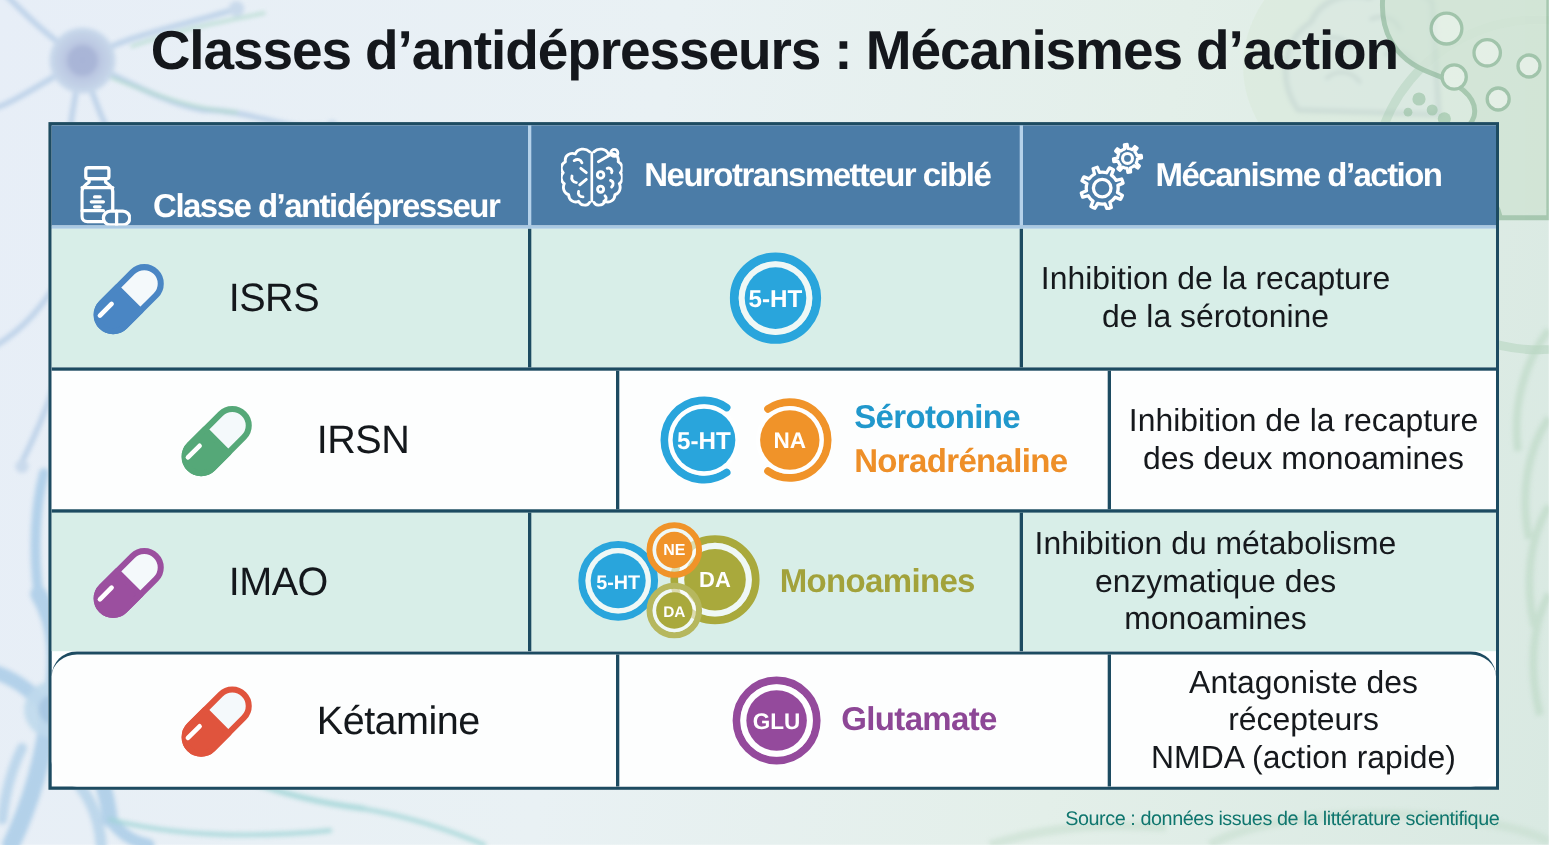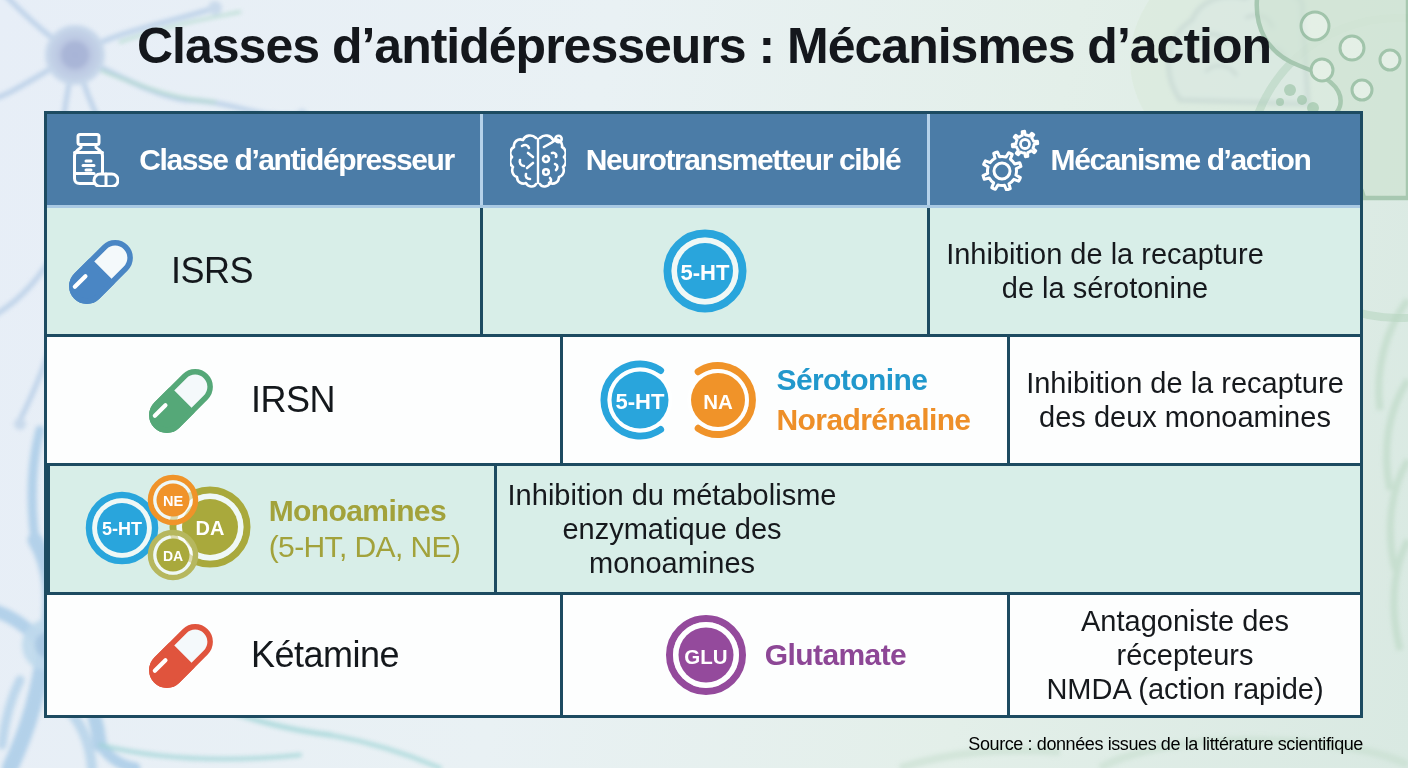--- a/index.html
+++ b/index.html
@@ -7,39 +7,39 @@
        font-family:"Liberation Sans",sans-serif;
        background:linear-gradient(100deg,#e7eef7 0%,#e9f1f4 40%,#e3efe9 70%,#d9e9e2 100%);}
   #bgart{position:absolute;left:0;top:0;width:1408px;height:768px;}
   h1{position:absolute;left:0;top:17px;width:1408px;margin:0;text-align:center;
      font-size:50px;font-weight:bold;color:#14171c;letter-spacing:-1.0px;}
   .table{position:absolute;left:44px;top:111px;width:1319px;height:607px;
          border:3px solid #1d4b61;box-sizing:border-box;background:#fff;}
   .hdr{height:91px;background:#4b7ca7;display:flex;}
   .hcell{display:flex;align-items:center;justify-content:center;gap:20px;
          color:#fff;font-size:30px;font-weight:bold;letter-spacing:-1.4px;box-sizing:border-box;}
-  .hc1{width:433px;}
+  .hc1{width:433px;align-items:flex-end;}
   .hc2{width:447px;border-left:3px solid #b5d2ea;}
   .hc3{width:433px;border-left:3px solid #b5d2ea;}
   .strip{height:3px;background:#a9c9e3;}
   .row{display:flex;height:126px;}
   .row.sep{border-top:3px solid #1d4b61;box-sizing:content-box;}
   .row.mint{background:#d8eee8;}
   .row.white{background:#fdfefe;justify-content:flex-end;}
-  .c1{width:433px;display:flex;align-items:center;box-sizing:border-box;padding-left:20px;}
+  .c1{width:433px;display:flex;align-items:center;box-sizing:border-box;padding-left:36px;gap:21px;}
   .c2{width:447px;border-left:3px solid #1d4b61;box-sizing:border-box;
       display:flex;align-items:center;justify-content:center;gap:17px;}
   .c3{width:353px;border-left:3px solid #1d4b61;box-sizing:border-box;
       display:flex;align-items:center;justify-content:center;text-align:center;
       font-size:29px;line-height:34px;color:#16191d;}
   .lbl{font-size:36px;letter-spacing:-0.5px;color:#14181c;margin-left:36px;}
   .nt1{font-size:30px;font-weight:bold;letter-spacing:-0.6px;}
   .ntcol{display:flex;flex-direction:column;line-height:40px;font-size:30px;font-weight:bold;letter-spacing:-0.6px;}
   .blue{color:#2198cc;} .orange{color:#ee8f28;} .olive{color:#a2a23b;} .purple{color:#8d4796;}
-  .src{position:absolute;right:45px;top:734px;font-size:18px;letter-spacing:-0.4px;color:#000000;}
+  .src{position:absolute;right:45px;top:734px;font-size:18px;letter-spacing:-0.4px;color:#0f766e;}
 </style>
 </head>
 <body>
 <svg id="bgart" viewBox="0 0 1408 768" fill="none">
  <defs>
   <radialGradient id="soma" cx="50%" cy="50%" r="50%">
    <stop offset="0%" stop-color="#8f9ecb"></stop>
         <stop offset="55%" stop-color="#a5b4d8"></stop>
         <stop offset="100%" stop-color="#b9cfe6"></stop>
   </radialGradient>
@@ -229,20 +229,30 @@
         </svg>
       <span class="ntcol">
           <span class="blue">Sérotonine</span>
           <span class="orange">Noradrénaline</span>
         </span>
       </div>
     <div class="c3">Inhibition de la recapture<br>des deux monoamines</div>
   </div>
 
   <div class="row mint sep">
+    <div class="c1">
+        <svg width="68" height="68" viewBox="0 0 68 68" style="margin-top:2px;overflow:visible;">
+          <g transform="rotate(-45 34 34)">
+            <rect x="-1" y="19" width="70" height="30" rx="15" fill="#f4f9fb" stroke="#9b4f9f" stroke-width="5.5"></rect>
+            <path d="M34 19 L14 19 A15 15 0 0 0 14 49 L34 49 Z" fill="#9b4f9f" stroke="#9b4f9f" stroke-width="5.5" stroke-linejoin="round"></path>
+            <path d="M5 26 H20" stroke="#fff" stroke-width="4.2" stroke-linecap="round"></path>
+          </g>
+        </svg>
+        <span class="lbl">IMAO</span>
+      </div>
     <div class="c2">
         <svg width="168" height="112" viewBox="0 0 168 112">
           <circle cx="126" cy="54" r="37" stroke="#a9a93c" stroke-width="7" fill="none"></circle>
           <circle cx="126" cy="54" r="33.5" fill="rgba(255,255,255,0.6)"></circle>
           <circle cx="126" cy="54" r="28" fill="#a9a93c"></circle>
           <text x="126" y="55" font-size="20" font-family="Liberation Sans, sans-serif" font-weight="bold" fill="#fff" text-anchor="middle" dominant-baseline="central">DA</text>
           <circle cx="38" cy="55" r="33" stroke="#29a5dc" stroke-width="6.5" fill="none"></circle>
           <circle cx="38" cy="55" r="29.8" fill="rgba(255,255,255,0.6)"></circle>
           <circle cx="38" cy="55" r="25" fill="#29a5dc"></circle>
           <text x="38" y="56" font-size="18" font-family="Liberation Sans, sans-serif" font-weight="bold" fill="#fff" text-anchor="middle" dominant-baseline="central">5-HT</text>
@@ -250,27 +260,26 @@
           <circle cx="89" cy="27" r="19.75" fill="rgba(255,255,255,0.6)"></circle>
           <circle cx="89" cy="27" r="16.5" fill="#f09329"></circle>
           <text x="89" y="28" font-size="14.5" font-family="Liberation Sans, sans-serif" font-weight="bold" fill="#fff" text-anchor="middle" dominant-baseline="central">NE</text>
           <circle cx="89" cy="82" r="22.5" stroke="#b6b75e" stroke-width="5.5" fill="none"></circle>
           <circle cx="89" cy="82" r="19.75" fill="rgba(255,255,255,0.6)"></circle>
           <circle cx="89" cy="82" r="16.5" fill="#a9a93c"></circle>
           <text x="89" y="83" font-size="14" font-family="Liberation Sans, sans-serif" font-weight="bold" fill="#fff" text-anchor="middle" dominant-baseline="central">DA</text>
         </svg>
       <span class="ntcol olive" style="line-height:36px;">
           <span style="font-weight:bold">Monoamines</span>
-          <span style="font-weight:normal">(5-HT, DA, NE)</span>
         </span>
       </div>
     <div class="c3">Inhibition du métabolisme<br>enzymatique des monoamines</div>
   </div>
 
-  <div class="row white sep" style="height:120px;">
+  <div class="row white sep" style="height:120px;border-radius:23px;">
     <div class="c1">
         <svg width="68" height="68" viewBox="0 0 68 68" style="margin-top:2px;overflow:visible;">
           <g transform="rotate(-45 34 34)">
             <rect x="-1" y="19" width="70" height="30" rx="15" fill="#f4f9fb" stroke="#e0543d" stroke-width="5.5"></rect>
             <path d="M34 19 L14 19 A15 15 0 0 0 14 49 L34 49 Z" fill="#e0543d" stroke="#e0543d" stroke-width="5.5" stroke-linejoin="round"></path>
             <path d="M5 26 H20" stroke="#fff" stroke-width="4.2" stroke-linecap="round"></path>
           </g>
         </svg>
         <span class="lbl">Kétamine</span>
       </div>

